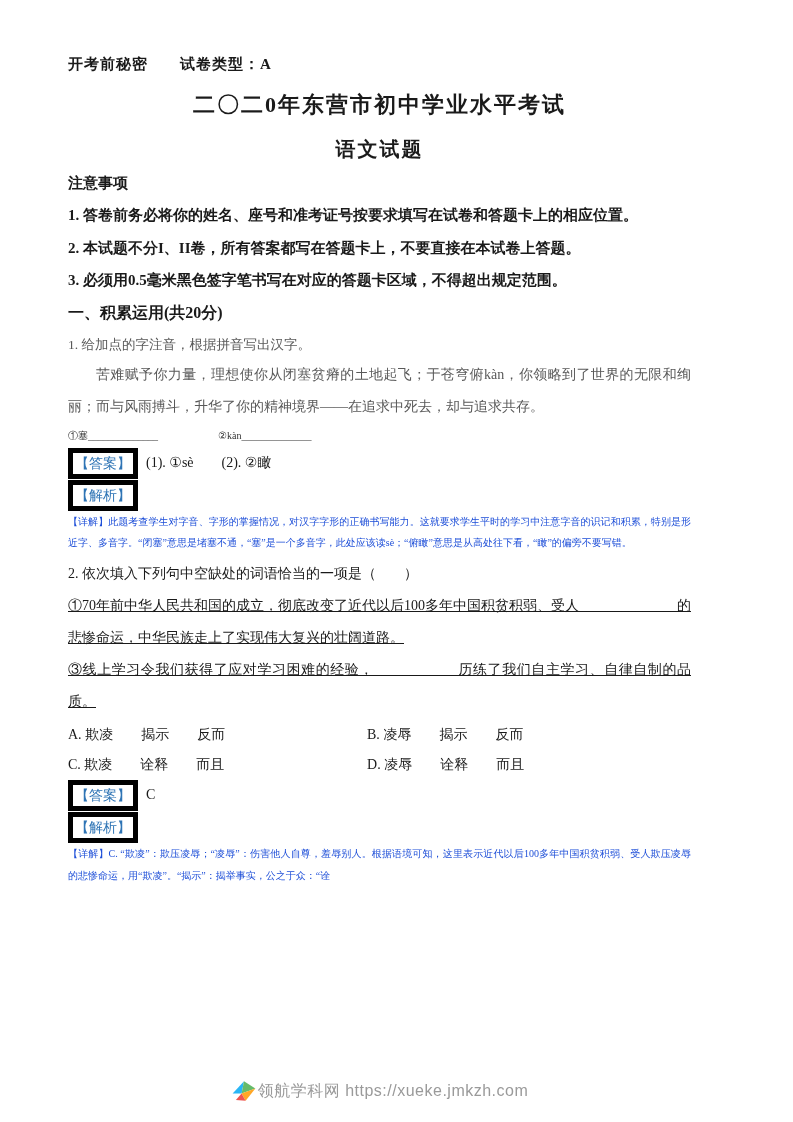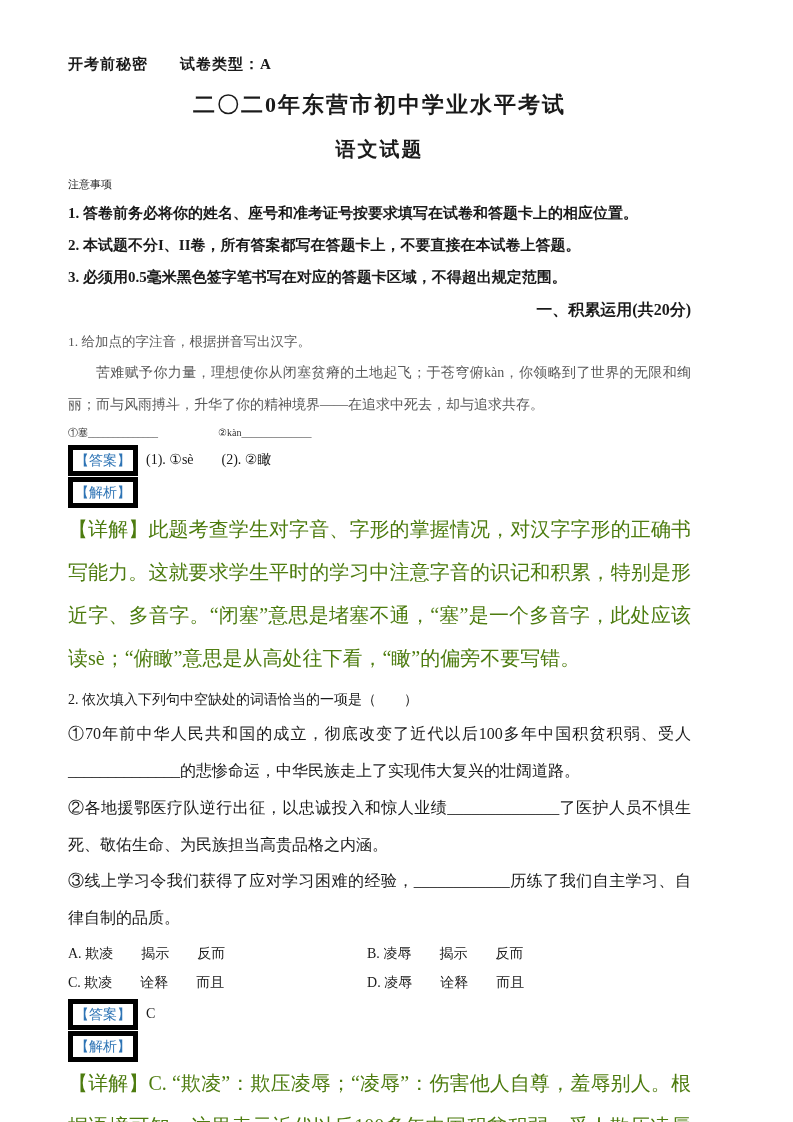--- a/index.html
+++ b/index.html
@@ -39,36 +39,35 @@
     margin-top: 16px;
     letter-spacing: 2px;
   }
   .exam-info {
     font-size: 16px;
     font-weight: bold;
     text-align: center;
     margin-top: 12px;
   }
   .notice-heading {
-    font-size: 11px;
-    font-weight: normal;
-    margin-top: 10px;
+    font-size: 15px;
+    font-weight: bold;
+    margin-top: 4px;
     line-height: 2.15;
   }
   .notice-item {
     font-size: 15px;
     font-weight: bold;
     line-height: 2.15;
     text-align: justify;
   }
   .section-title {
     font-size: 16px;
     font-weight: bold;
     line-height: 2.1;
-    text-align: right;
   }
   .q-stem-gray {
     font-size: 13.5px;
     color: #595959;
     line-height: 2.2;
   }
   .passage {
     font-size: 14px;
     color: #595959;
     line-height: 2.3;
@@ -91,34 +90,35 @@
   }
   .tag-box {
     display: inline-block;
     color: #2e74b5;
     border: 5px solid #000000;
     line-height: 1.5;
     padding: 0 2px;
     font-size: 14px;
   }
   .detail-text {
-    font-size: 20px;
+    font-size: 10px;
     line-height: 2.15;
     text-align: justify;
-    color: #4d7c0f;
+    color: #1d4ed8;
   }
   .q-stem-black {
     font-size: 14px;
     line-height: 2.3;
     margin-top: 4px;
   }
   .q2-item {
-    font-size: 16px;
-    line-height: 2.3;
-    text-align: justify;
+    font-size: 14px;
+    line-height: 2.3;
+    text-align: justify;
+    text-decoration: underline;
   }
   .options-grid {
     display: grid;
     grid-template-columns: 48% 52%;
     font-size: 14px;
     line-height: 2.1;
     margin-top: 2px;
   }
   .option { white-space: pre; }
   .footer {
@@ -164,21 +164,20 @@
     <span class="tag-box">【答案】</span>
     <span>(1). ①sè　　(2). ②瞰</span>
   </div>
   <div class="analysis-line">
     <span class="tag-box">【解析】</span>
   </div>
   <p class="detail-text">【详解】此题考查学生对字音、字形的掌握情况，对汉字字形的正确书写能力。这就要求学生平时的学习中注意字音的识记和积累，特别是形近字、多音字。“闭塞”意思是堵塞不通，“塞”是一个多音字，此处应该读sè；“俯瞰”意思是从高处往下看，“瞰”的偏旁不要写错。</p>
 
   <div class="q-stem-black">2. 依次填入下列句中空缺处的词语恰当的一项是（　　）</div>
   <p class="q2-item">①70年前中华人民共和国的成立，彻底改变了近代以后100多年中国积贫积弱、受人______________的悲惨命运，中华民族走上了实现伟大复兴的壮阔道路。</p>
-  <p class="q2-item">②各地援鄂医疗队逆行出征，以忠诚投入和惊人业绩______________了医护人员不惧生死、敬佑生命、为民族担当高贵品格之内涵。</p>
   <p class="q2-item">③线上学习令我们获得了应对学习困难的经验，____________历练了我们自主学习、自律自制的品质。</p>
 
   <div class="options-grid">
     <div class="option"><span>A.</span> <span>欺凌　　揭示　　反而</span></div>
     <div class="option"><span>B.</span> <span>凌辱　　揭示　　反而</span></div>
     <div class="option"><span>C.</span> <span>欺凌　　诠释　　而且</span></div>
     <div class="option"><span>D.</span> <span>凌辱　　诠释　　而且</span></div>
   </div>
 
   <div class="answer-line">

